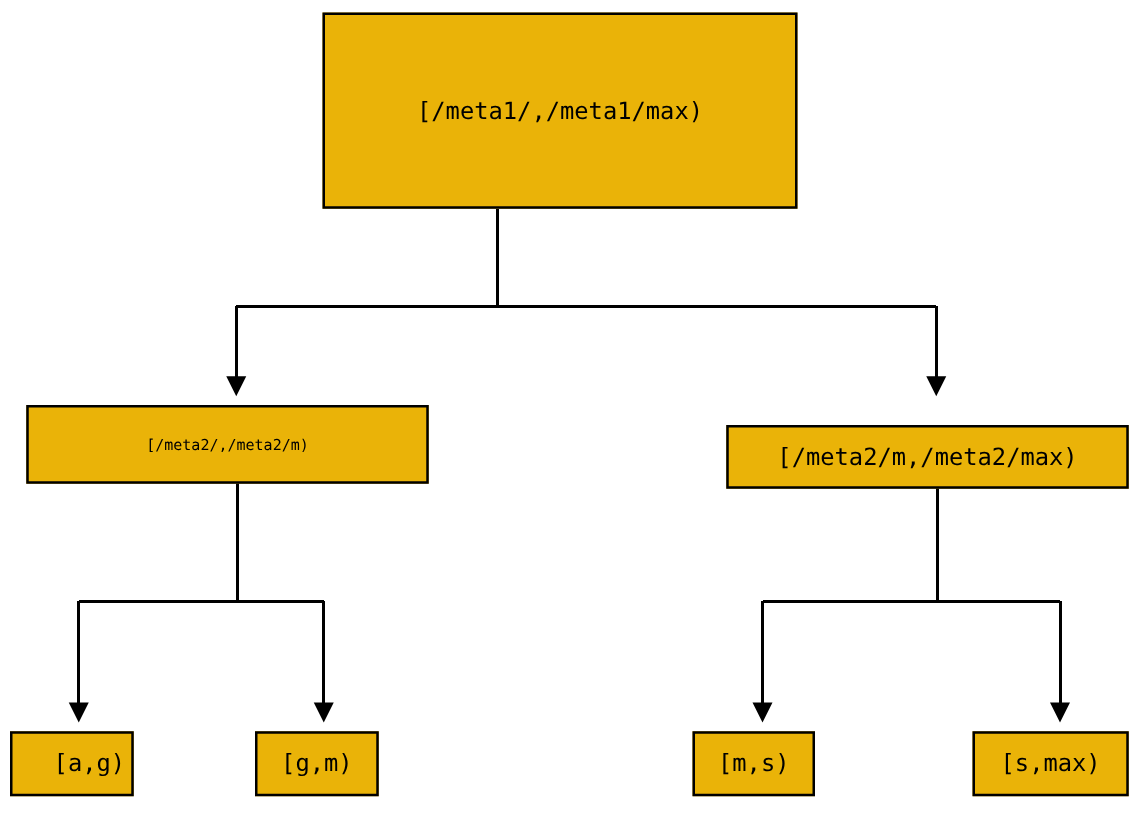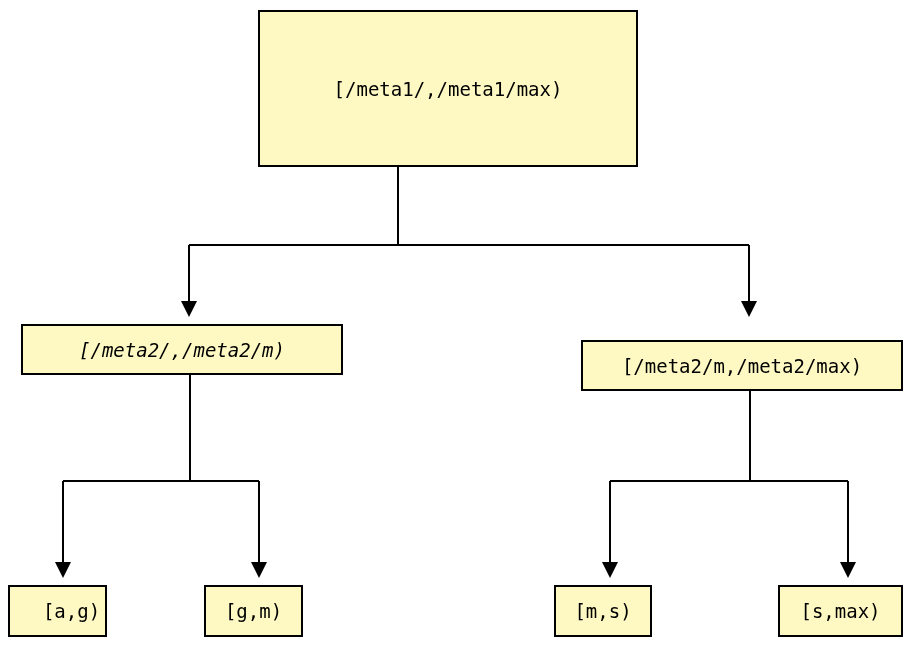--- a/index.html
+++ b/index.html
@@ -21,44 +21,43 @@
     position: absolute;
     left: 0;
     top: 0;
     width: 912px;
     height: 652px;
   }
   .node {
     position: absolute;
     box-sizing: border-box;
     border: 2px solid #000000;
-    background: #fef9c3;
+    background: #eab308;
     display: flex;
     align-items: center;
     justify-content: center;
     text-align: center;
     color: #000000;
     white-space: pre;
     letter-spacing: 0px;
     z-index: 2;
   }
   .node-root {
     left: 258px;
     top: 10px;
     width: 380px;
     height: 157px;
     font-size: 19px;
   }
   .node-mid-left {
     left: 21px;
     top: 324px;
     width: 322px;
-    height: 51px;
-    font-size: 19px;
-    font-style: italic;
+    height: 63px;
+    font-size: 12px;
   }
   .node-mid-right {
     left: 581px;
     top: 340px;
     width: 322px;
     height: 51px;
     font-size: 19px;
   }
   .node-leaf {
     top: 585px;

